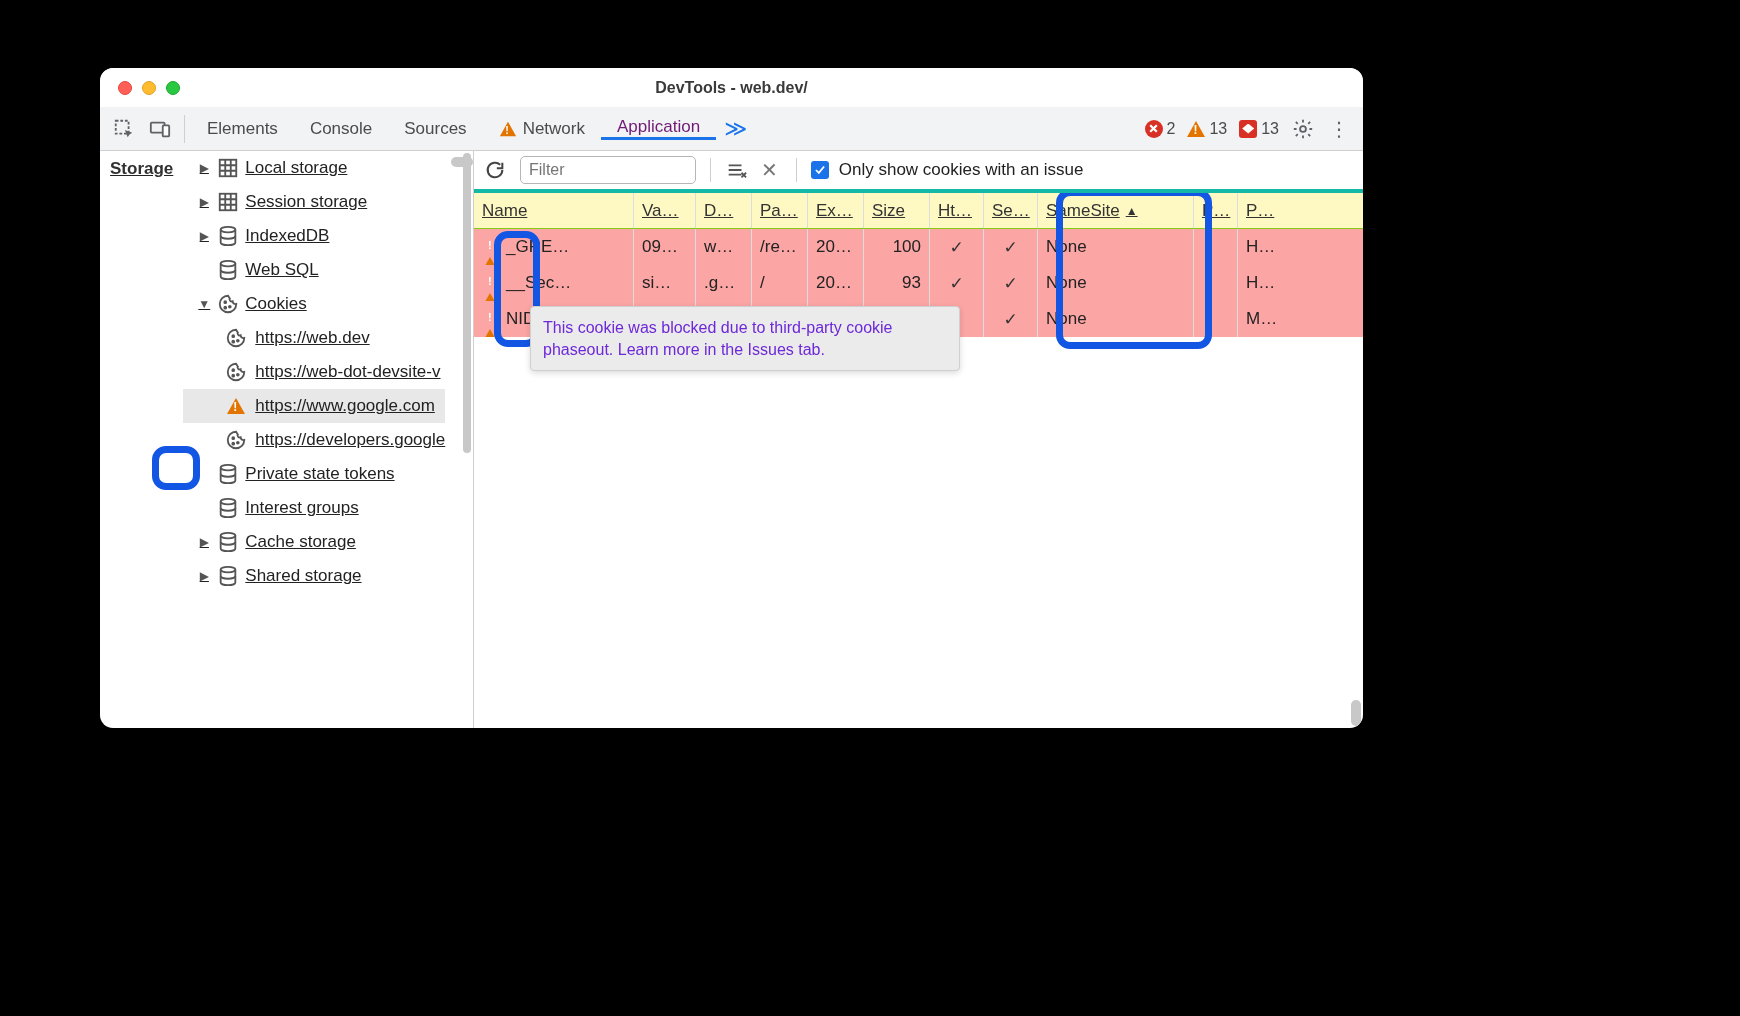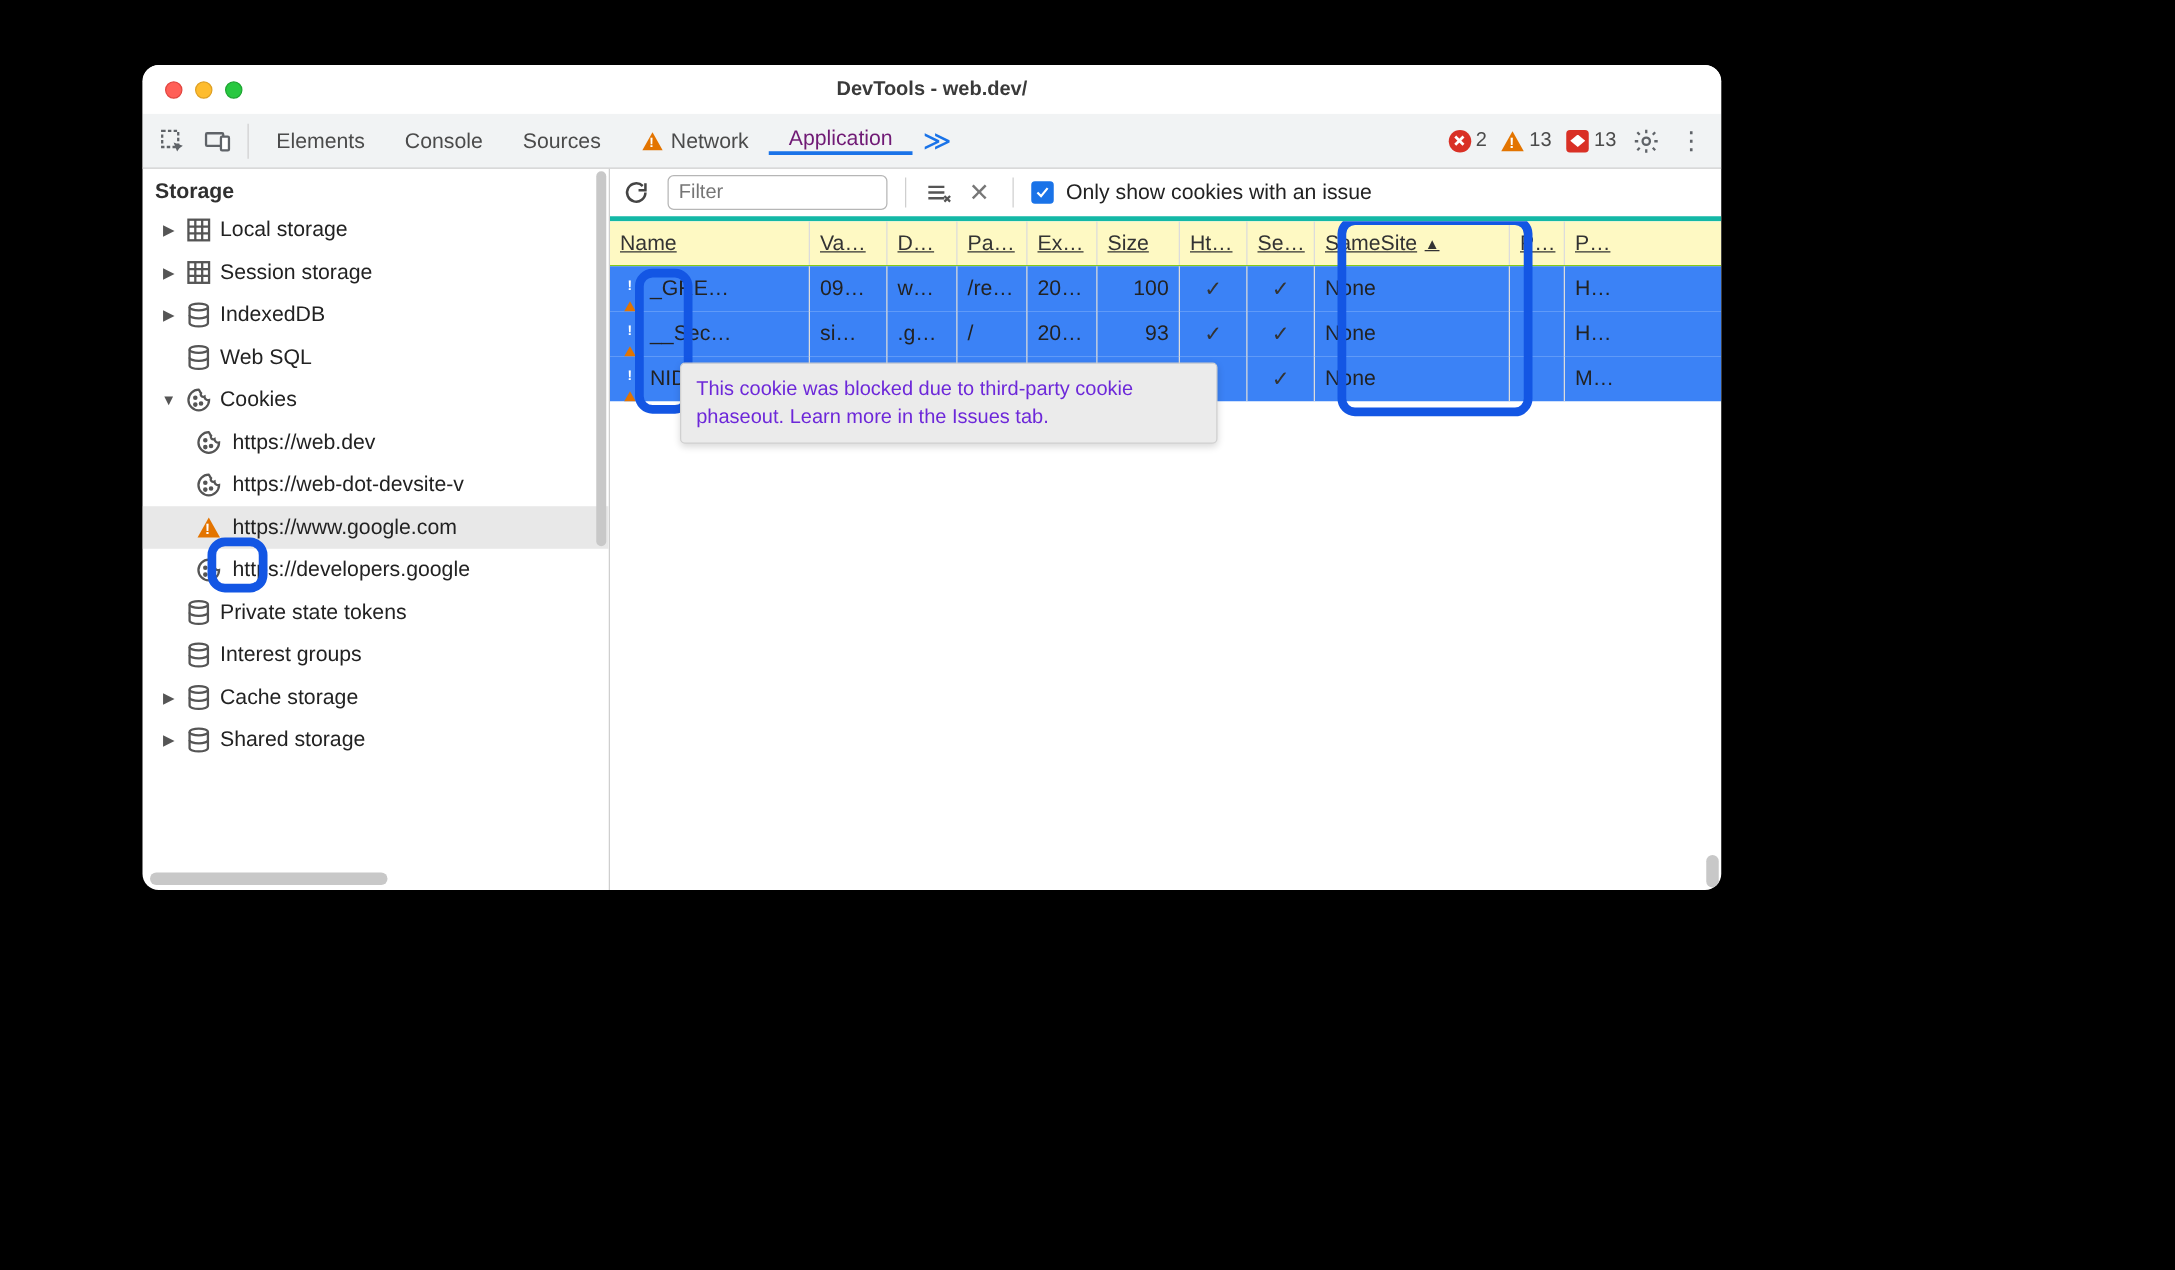--- a/index.html
+++ b/index.html
@@ -9,30 +9,29 @@
     font-family: -apple-system, BlinkMacSystemFont, "Segoe UI", Helvetica, Arial, sans-serif;
     font-size: 14px;
     color: #222;
     width: 1740px;
     height: 1016px;
     position: relative;
   }
   .window {
     position: absolute;
     left: 100px;
-    top: 52px;
+    top: 68px;
     width: 1263px;
     height: 660px;
     background: #fff;
     border-radius: 13px;
     box-shadow: 0 25px 60px rgba(0,0,0,0.55);
     overflow: hidden;
     display: flex;
     flex-direction: column;
-    margin-left: 14px;
   }
   
   .titlebar {
     height: 39px;
     background: #fff;
     display: flex;
     align-items: center;
     position: relative;
     border-top-left-radius: 13px;
     border-top-right-radius: 13px;
@@ -80,23 +79,24 @@
   .sq-issue::after{content:"";width:10px;height:10px;background:#fff;clip-path:polygon(50% 0,100% 50%,50% 100%,0 50%);} 
   .sq-issue.msg::after{content:"";width:12px;height:10px;background:#fff;border-radius:2px;}
   .gear{color:#5f6368;}
   .kebab{color:#5f6368;font-size:20px;}
 
   
   .main { flex:1; display:flex; min-height:0; }
   .sidebar {
     width: 374px;
     border-right: 1px solid #cfcfcf;
-    display:flex; flex-direction:column;
+    display:flex; flex-direction:row;
     position:relative;
     overflow:hidden;
+    text-decoration:underline;
   }
   .side-scroll { position:absolute; right:2px; top:2px; width:8px; height:300px; background:#c8c8c8; border-radius:4px;}
   .side-section-h {
     padding: 8px 10px 4px 10px;
     font-size: 17px; font-weight:600; color:#303030;
   }
   .tree { list-style:none; margin:0; padding:0 0 0 0; font-size:17px; color:#222;}
   .tree li { display:flex; align-items:center; height:34px; white-space:nowrap;}
   .lvl1 { padding-left: 14px; gap:6px;}
   .lvl2 { padding-left: 42px; gap:8px;}
@@ -127,21 +127,21 @@
   .chk svg{width:14px;height:14px;color:#fff;}
   .chklabel{font-size:17px;color:#222;}
 
   
   .tbl { flex:1; overflow:auto; position:relative;}
   .thead, .trow { display:flex; align-items:stretch; }
   .thead { height:36px; background:#fef9c3; border-bottom:1px solid #84cc16; font-size:17px; color:#333;text-decoration:underline;}
   .th, .td { border-right:1px solid #dcdcdc; padding: 6px 8px; overflow:hidden; text-overflow:ellipsis; white-space:nowrap; display:flex; align-items:center;}
   .th { font-weight:400;}
   .trow { height:36px; font-size:17px; background:#fff;}
-  .trow.hi { background:#3b82f6;}
+  .trow.hi { background:#fca5a5;}
   .td.center{ justify-content:center;}
   .td.right{ justify-content:flex-end;}
   .col-name{width:160px;}
   .col-val{width:62px;}
   .col-dom{width:56px;}
   .col-path{width:56px;}
   .col-exp{width:56px;}
   .col-size{width:66px;}
   .col-http{width:54px;}
   .col-sec{width:54px;}

